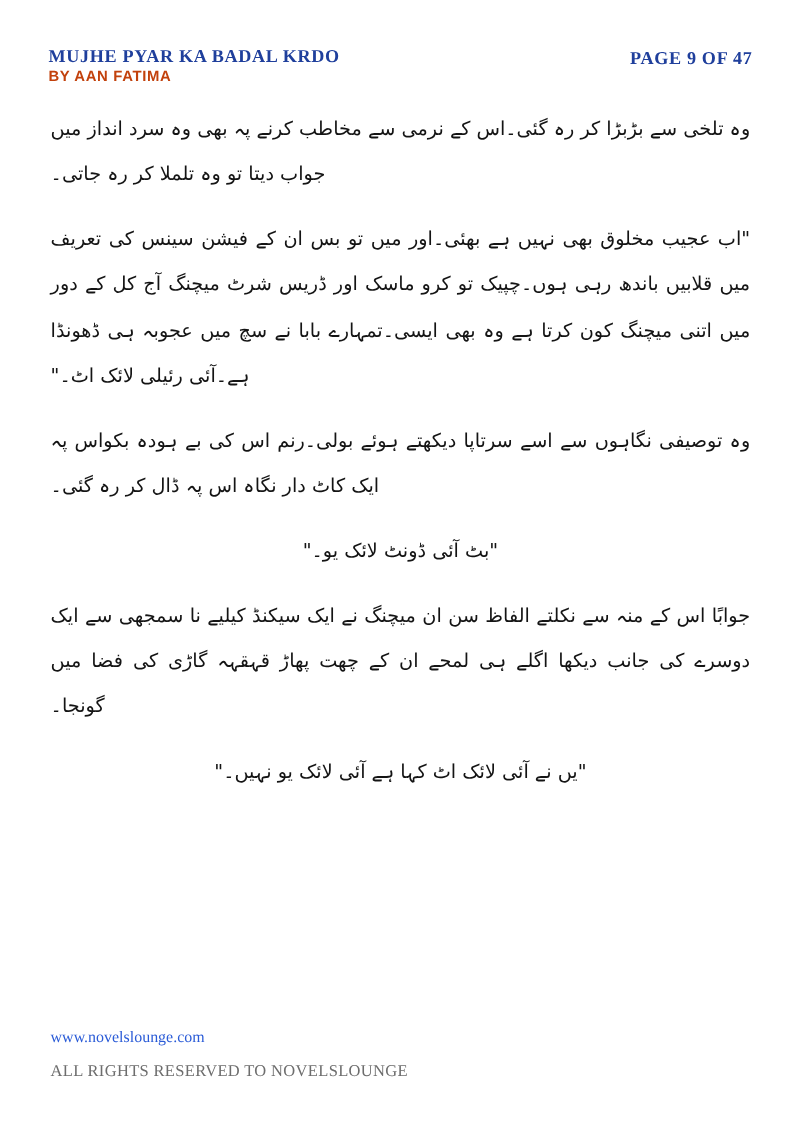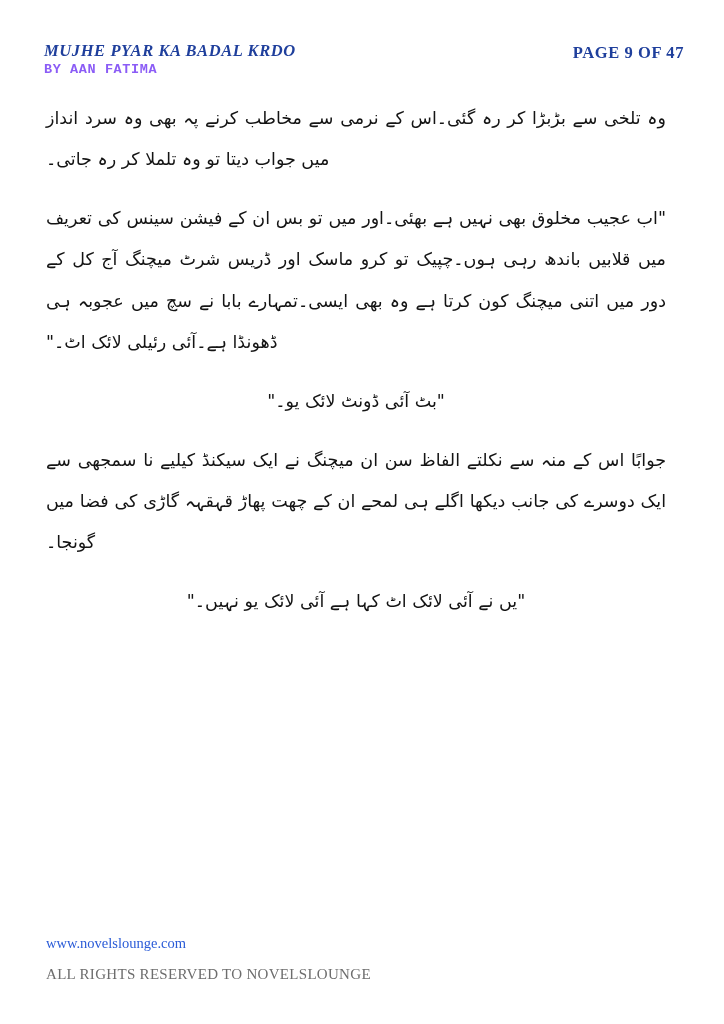--- a/index.html
+++ b/index.html
@@ -35,28 +35,27 @@
     display: flex;
     flex-direction: column;
     line-height: 1.15;
   }
   .book-title {
     font-family: "Liberation Serif", serif;
     font-weight: bold;
     font-size: 16.5px;
     letter-spacing: 0.6px;
     color: #1f3f9c;
-    font-style: italic;
   }
   .book-author {
-    font-family: Liberation Mono, monospace;
+    font-family: Liberation Sans, sans-serif;
     font-weight: bold;
     font-size: 13.5px;
     letter-spacing: 0.6px;
-    color: #8b5cf6;
+    color: #c2410c;
     margin-top: 1px;
   }
   .page-indicator {
     font-family: "Liberation Serif", serif;
     font-weight: bold;
     font-size: 16.5px;
     letter-spacing: 0.6px;
     color: #1f3f9c;
     padding-top: 1px;
     text-align: right;
@@ -69,21 +68,21 @@
     left: 46px;
     right: 42px;
     direction: rtl;
     text-align: justify;
     color: #1a1a1a;
   }
   .para {
     font-family: "DejaVu Sans", sans-serif;
     font-size: 17.5px;
     line-height: 2.35;
-    margin: 0 16px 18px 0;
+    margin: 0 0 18px 0;
     text-align: justify;
     text-align-last: left;
     direction: rtl;
     unicode-bidi: isolate;
     color: #141414;
   }
   .para.center {
     text-align: center;
     text-align-last: center;
   }
@@ -121,20 +120,21 @@
     <div class="book-title-block">
       <span class="book-title">MUJHE PYAR KA BADAL KRDO</span>
       <span class="book-author">BY AAN FATIMA</span>
     </div>
     <div class="page-indicator">PAGE 9 OF 47</div>
   </div>
 
   <div class="content">
     <p class="para">وہ تلخی سے بڑبڑا کر رہ گئی۔اس کے نرمی سے مخاطب کرنے پہ بھی وہ سرد انداز میں جواب دیتا تو وہ تلملا کر رہ جاتی۔</p>
     <p class="para">"اب عجیب مخلوق بھی نہیں ہے بھئی۔اور میں تو بس ان کے فیشن سینس کی تعریف میں قلابیں باندھ رہی ہوں۔چپیک تو کرو ماسک اور ڈریس شرٹ میچنگ آج کل کے دور میں اتنی میچنگ کون کرتا ہے وہ بھی ایسی۔تمہارے بابا نے سچ میں عجوبہ ہی ڈھونڈا ہے۔آئی رئیلی لائک اٹ۔"</p>
+    <p class="para">وہ توصیفی نگاہوں سے اسے سرتاپا دیکھتے ہوئے بولی۔رنم اس کی بے ہودہ بکواس پہ ایک کاٹ دار نگاہ اس پہ ڈال کر رہ گئی۔</p>
     <p class="para center">"بٹ آئی ڈونٹ لائک یو۔"</p>
     <p class="para">جوابًا اس کے منہ سے نکلتے الفاظ سن ان میچنگ نے ایک سیکنڈ کیلیے نا سمجھی سے ایک دوسرے کی جانب دیکھا اگلے ہی لمحے ان کے چھت پھاڑ قہقہہ گاڑی کی فضا میں گونجا۔</p>
     <p class="para center">"یں نے آئی لائک اٹ کہا ہے آئی لائک یو نہیں۔"</p>
   </div>
 
   <div class="footer">
     <a class="footer-url" href="#">www.novelslounge.com</a>
     <span class="footer-rights">ALL RIGHTS RESERVED TO NOVELSLOUNGE</span>
   </div>
 

